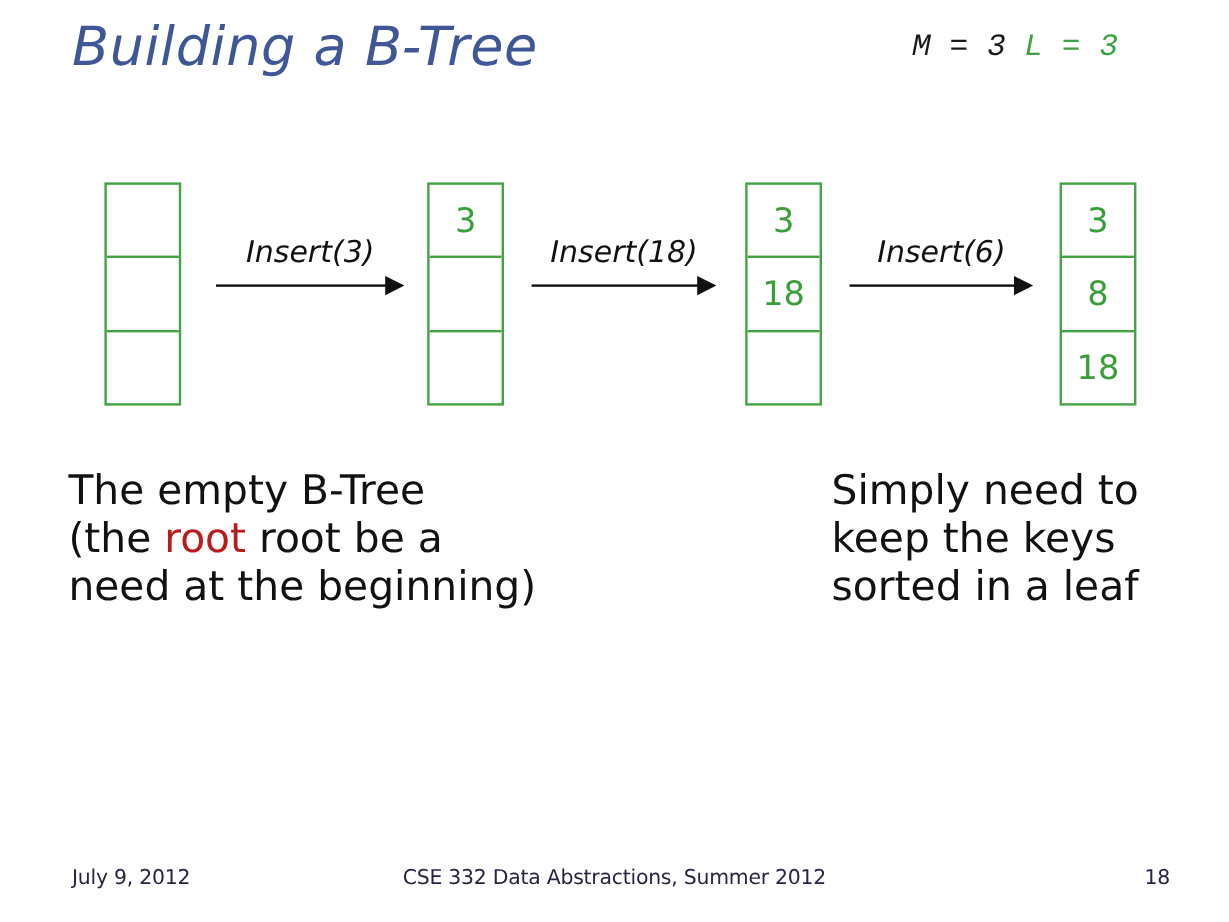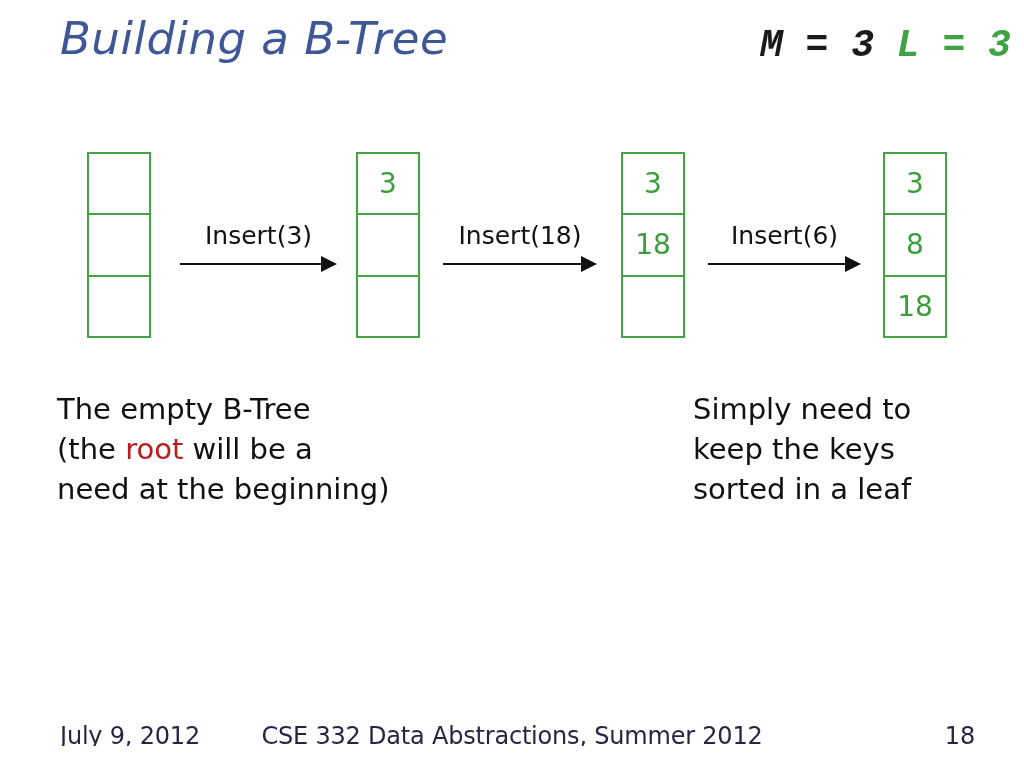--- a/index.html
+++ b/index.html
@@ -24,23 +24,22 @@
     letter-spacing: 0.5px;
     white-space: nowrap;
   }
 
   .params {
     position: absolute;
     left: 760px;
     top: 24px;
     font-family: "Liberation Mono", "DejaVu Sans Mono", monospace;
     font-style: italic;
-    font-size: 38px;
+    font-size: 26px;
     white-space: pre;
-    font-weight: bold;
   }
   .param-m { color: #1a1a1a; }
   .param-l { color: #3FA343; }
 
   
   .node {
     position: absolute;
     top: 152px;
     width: 64px;
     height: 186px;
@@ -61,22 +60,23 @@
     justify-content: center;
     font-size: 28px;
     color: #3A9E3A;
     overflow: hidden;
   }
   .cell + .cell { border-top: 2px solid #44A344; }
 
   
   .arrow-group {
     position: absolute;
-    top: 222px;
+    top: 196px;
     text-align: center;
+    font-style: italic;
   }
   .arrow-1 { left: 180px; width: 157px; }
   .arrow-2 { left: 443px; width: 154px; }
   .arrow-3 { left: 708px; width: 153px; }
 
   .arrow-label {
     font-size: 25px;
     line-height: 28px;
     color: #111111;
     margin-bottom: 6px;
@@ -95,34 +95,34 @@
     width: 0; height: 0;
     border-left: 16px solid #111111;
     border-top: 8px solid transparent;
     border-bottom: 8px solid transparent;
   }
 
   
   .caption {
     position: absolute;
     top: 389px;
-    font-size: 29px;
+    font-size: 34px;
     line-height: 40px;
     color: #111111;
     white-space: nowrap;
   }
   .caption-left  { left: 57px; }
   .caption-right { left: 693px; }
   .highlight-red { color: #b91c1c; }
 
   
   .footer-date, .footer-course, .footer-page {
     position: absolute;
     top: 722px;
-    font-size: 24px;
+    font-size: 17px;
     color: #2B2344;
     letter-spacing: -0.2px;
     white-space: nowrap;
   }
   .footer-date { left: 60px; }
   .footer-course { left: 0; width: 100%; text-align: center; }
   .footer-page { right: 49px; }
 </style>
 </head>
 <body>
@@ -176,21 +176,21 @@
   <div class="arrow-group arrow-3">
     <div class="arrow-label">Insert(6)</div>
     <div class="arrow-graphic">
       <div class="arrow-line"></div>
       <div class="arrow-head"></div>
     </div>
   </div>
 
   <div class="caption caption-left">
     <div>The empty B-Tree</div>
-    <div><span>(the </span><span class="highlight-red">root</span><span> will be a</span></div>
+    <div><span>(the </span><span class="highlight-red">root</span><span> root be a</span></div>
     <div>need at the beginning)</div>
   </div>
 
   <div class="caption caption-right">
     <div>Simply need to</div>
     <div>keep the keys</div>
     <div>sorted in a leaf</div>
   </div>
 
   <div class="footer-course">CSE 332 Data Abstractions, Summer 2012</div>

